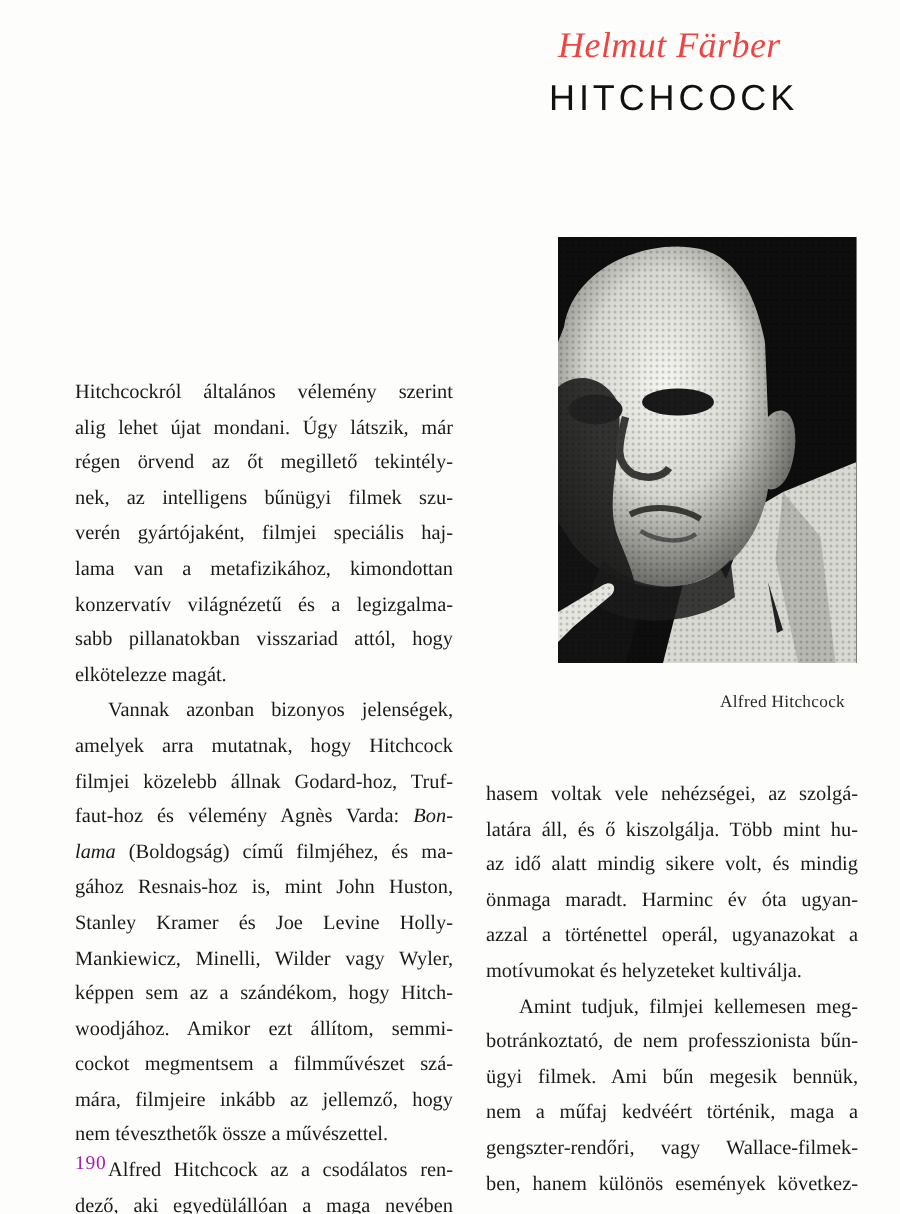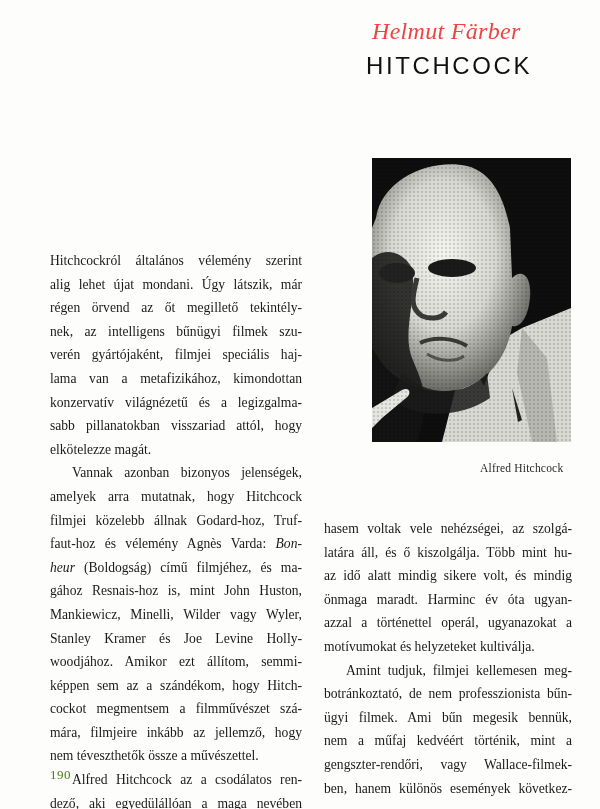--- a/index.html
+++ b/index.html
@@ -11,21 +11,21 @@
            font-size:24px; letter-spacing:2.6px; color:#111; font-weight:normal; }
   .photo { position:absolute; left:372px; top:158px; width:199px; height:284px; background:#0f0f0f; overflow:hidden; }
   .photo svg { display:block; }
   .caption { position:absolute; left:480px; top:462px; font-size:11.5px; color:#2a2a2a; letter-spacing:0.2px; }
   .col { position:absolute; font-size:13.6px; line-height:23.6px; text-align:justify; }
   .left { left:50px; top:249px; width:252px; }
   .right { left:324px; top:517px; width:248px; }
   .line { display:block; text-align:justify; text-align-last:justify; white-space:nowrap; height:23.6px; }
   .line.last { text-align-last:left; }
   .line.ind { padding-left:22px; }
-  .pagenum { position:absolute; left:50px; top:767px; font-size:13px; color:#4d7c0f; letter-spacing:0.5px; }
+  .pagenum { position:absolute; left:50px; top:767px; font-size:13px; color:#a21caf; letter-spacing:0.5px; }
   em { font-style:italic; }
 </style>
 </head>
 <body>
 
 <div class="author">Helmut Färber</div>
 <h1 class="title" style="margin:0;">HITCHCOCK</h1>
 
 <div class="photo">
   <svg width="199" height="284" viewBox="0 0 199 284">
@@ -76,26 +76,26 @@
     <span class="line">lama van a metafizikához, kimondottan</span>
     <span class="line">konzervatív világnézetű és a legizgalma-</span>
     <span class="line">sabb pillanatokban visszariad attól, hogy</span>
     <span class="line last">elkötelezze magát.</span>
   </div>
   <div>
     <span class="line ind">Vannak azonban bizonyos jelenségek,</span>
     <span class="line">amelyek arra mutatnak, hogy Hitchcock</span>
     <span class="line">filmjei közelebb állnak Godard-hoz, Truf-</span>
     <span class="line"><span>faut-hoz és vélemény Agnès Varda: </span><em>Bon-</em></span>
-    <span class="line"><em>heur</em> (Boldogság) című filmjéhez, és ma-</span>
+    <span class="line"><em>lama</em> (Boldogság) című filmjéhez, és ma-</span>
     <span class="line">gához Resnais-hoz is, mint John Huston,</span>
+    <span class="line">Stanley Kramer és Joe Levine Holly-</span>
     <span class="line">Mankiewicz, Minelli, Wilder vagy Wyler,</span>
-    <span class="line">Stanley Kramer és Joe Levine Holly-</span>
+    <span class="line">képpen sem az a szándékom, hogy Hitch-</span>
     <span class="line">woodjához. Amikor ezt állítom, semmi-</span>
-    <span class="line">képpen sem az a szándékom, hogy Hitch-</span>
     <span class="line">cockot megmentsem a filmművészet szá-</span>
     <span class="line">mára, filmjeire inkább az jellemző, hogy</span>
     <span class="line last">nem téveszthetők össze a művészettel.</span>
   </div>
   <div>
     <span class="line ind">Alfred Hitchcock az a csodálatos ren-</span>
     <span class="line">dező, aki egyedülállóan a maga nevében</span>
 
   </div>
 </div>
@@ -106,19 +106,19 @@
     <span class="line">latára áll, és ő kiszolgálja. Több mint hu-</span>
     <span class="line">az idő alatt mindig sikere volt, és mindig</span>
     <span class="line">önmaga maradt. Harminc év óta ugyan-</span>
     <span class="line">azzal a történettel operál, ugyanazokat a</span>
     <span class="line last">motívumokat és helyzeteket kultiválja.</span>
   </div>
   <div>
     <span class="line ind">Amint tudjuk, filmjei kellemesen meg-</span>
     <span class="line">botránkoztató, de nem professzionista bűn-</span>
     <span class="line">ügyi filmek. Ami bűn megesik bennük,</span>
-    <span class="line">nem a műfaj kedvéért történik, mint a</span>
+    <span class="line">nem a műfaj kedvéért történik, maga a</span>
     <span class="line">gengszter-rendőri, vagy Wallace-filmek-</span>
     <span class="line">ben, hanem különös események következ-</span>
   </div>
 </div>
 
 <div class="pagenum">190</div>
 
 </body></html>

